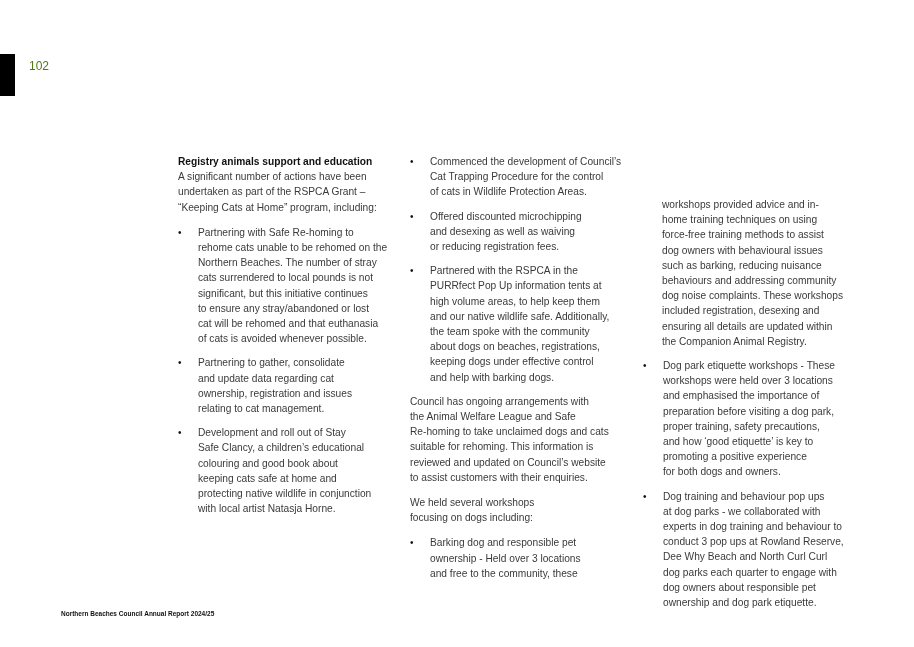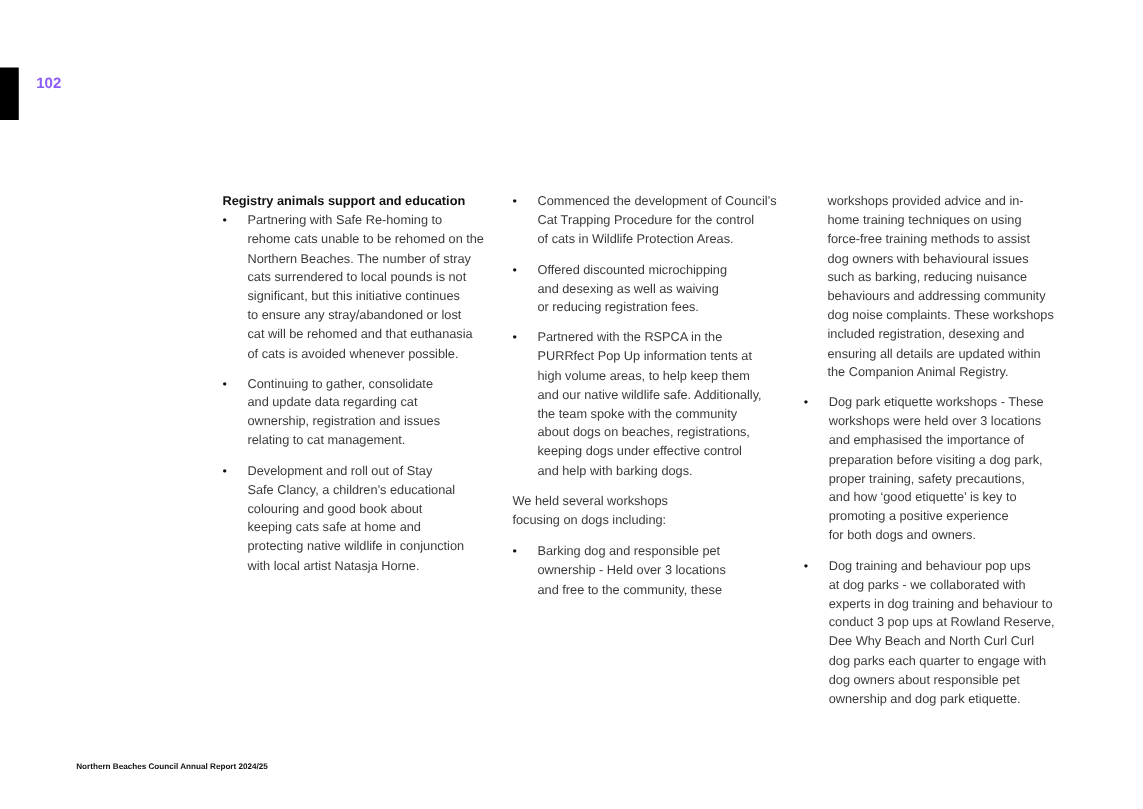--- a/index.html
+++ b/index.html
@@ -1,48 +1,51 @@
 <!DOCTYPE html>
 <html><head>
   <meta charset="utf-8">
   <style>
     html, body { margin: 0; padding: 0; background: #ffffff; }
     body { width: 914px; height: 647px; position: relative; overflow: hidden; font-family: "Liberation Sans", sans-serif; color: #3a3a3a; }
     .page-tab { position: absolute; left: 0; top: 54px; width: 15px; height: 42px; background: #000; }
-    .page-number { position: absolute; left: 29px; top: 59px; font-size: 12px; font-weight: bold; color: #8b5cf6; }
+    .page-number { position: absolute; left: 29px; top: 59px; font-size: 12px; font-weight: normal; color: #4d7c0f; }
     .col { position: absolute; top: 154px; font-size: 10.2px; line-height: 15.2px; color: #3a3a3a; }
     .col1 { left: 178px; width: 216px; }
     .col2 { left: 410px; width: 220px; top: 154px; }
     .col3 { left: 643px; width: 210px; top: 154px; }
     .heading { font-weight: bold; color: #111; }
     p { margin: 0 0 10px 0; white-space: pre-line; }
     ul { list-style: none; margin: 0; padding: 0; }
     li { position: relative; padding-left: 20px; margin-bottom: 9px; white-space: pre-line; }
     li .bullet { position: absolute; left: 0; top: 0; font-size: 10px; color: #111; }
-    .cont { white-space: pre-line; padding-left: 19px; margin-bottom: 9px; }
+    .cont { white-space: pre-line; padding-left: 19px; margin-bottom: 9px; margin-top: 43px; }
     .footer { position: absolute; left: 61px; top: 610px; font-size: 6.5px; font-weight: bold; color: #111; }
   </style>
 </head>
 <body>
 
 <div class="page-tab"></div>
 <div class="page-number">102</div>
 
 <div class="col col1">
   <div class="heading">Registry animals support and education</div>
+  <p>A significant number of actions have been
+undertaken as part of the RSPCA Grant –
+“Keeping Cats at Home” program, including:</p>
   <ul>
     <li><span class="bullet">•</span><span>Partnering with Safe Re-homing to
 rehome cats unable to be rehomed on the
 Northern Beaches. The number of stray
 cats surrendered to local pounds is not
 significant, but this initiative continues
 to ensure any stray/abandoned or lost
 cat will be rehomed and that euthanasia
 of cats is avoided whenever possible.</span></li>
-    <li><span class="bullet">•</span><span>Continuing to gather, consolidate
+    <li><span class="bullet">•</span><span>Partnering to gather, consolidate
 and update data regarding cat
 ownership, registration and issues
 relating to cat management.</span></li>
     <li><span class="bullet">•</span><span>Development and roll out of Stay
 Safe Clancy, a children’s educational
 colouring and good book about
 keeping cats safe at home and
 protecting native wildlife in conjunction
 with local artist Natasja Horne.</span></li>
   </ul>
@@ -58,20 +61,26 @@
 or reducing registration fees.</span></li>
     <li><span class="bullet">•</span><span>Partnered with the RSPCA in the
 PURRfect Pop Up information tents at
 high volume areas, to help keep them
 and our native wildlife safe. Additionally,
 the team spoke with the community
 about dogs on beaches, registrations,
 keeping dogs under effective control
 and help with barking dogs.</span></li>
   </ul>
+  <p>Council has ongoing arrangements with
+the Animal Welfare League and Safe
+Re-homing to take unclaimed dogs and cats
+suitable for rehoming. This information is
+reviewed and updated on Council’s website
+to assist customers with their enquiries.</p>
   <p>We held several workshops
 focusing on dogs including:</p>
   <ul>
     <li><span class="bullet">•</span><span>Barking dog and responsible pet
 ownership - Held over 3 locations
 and free to the community, these</span></li>
   </ul>
 </div>
 
 <div class="col col3">

